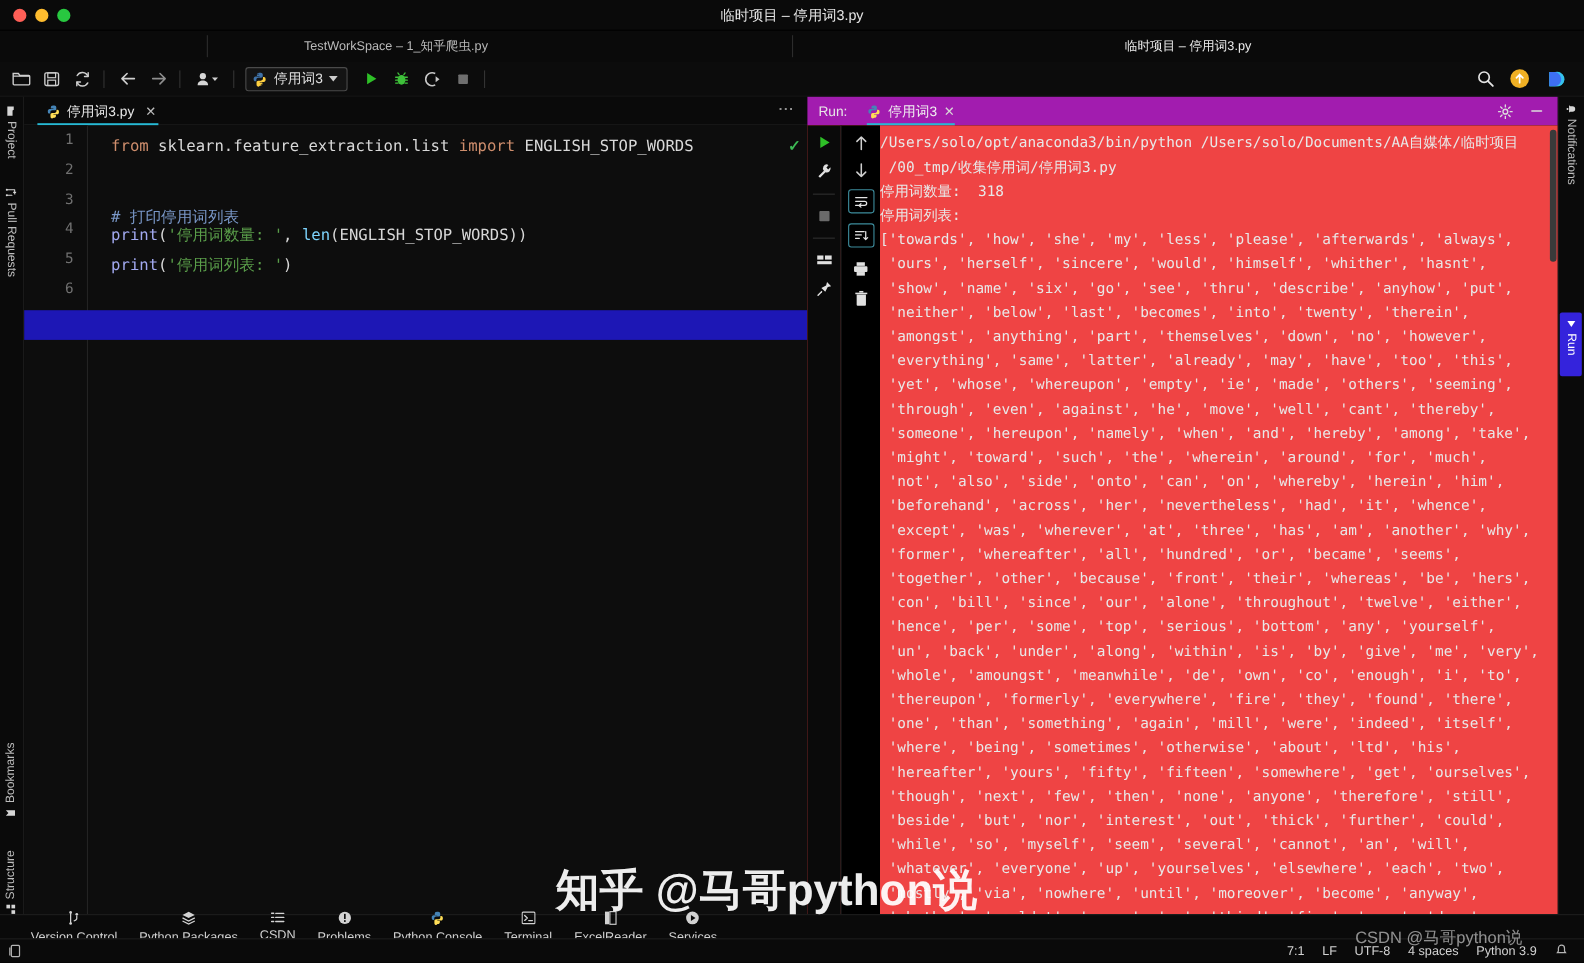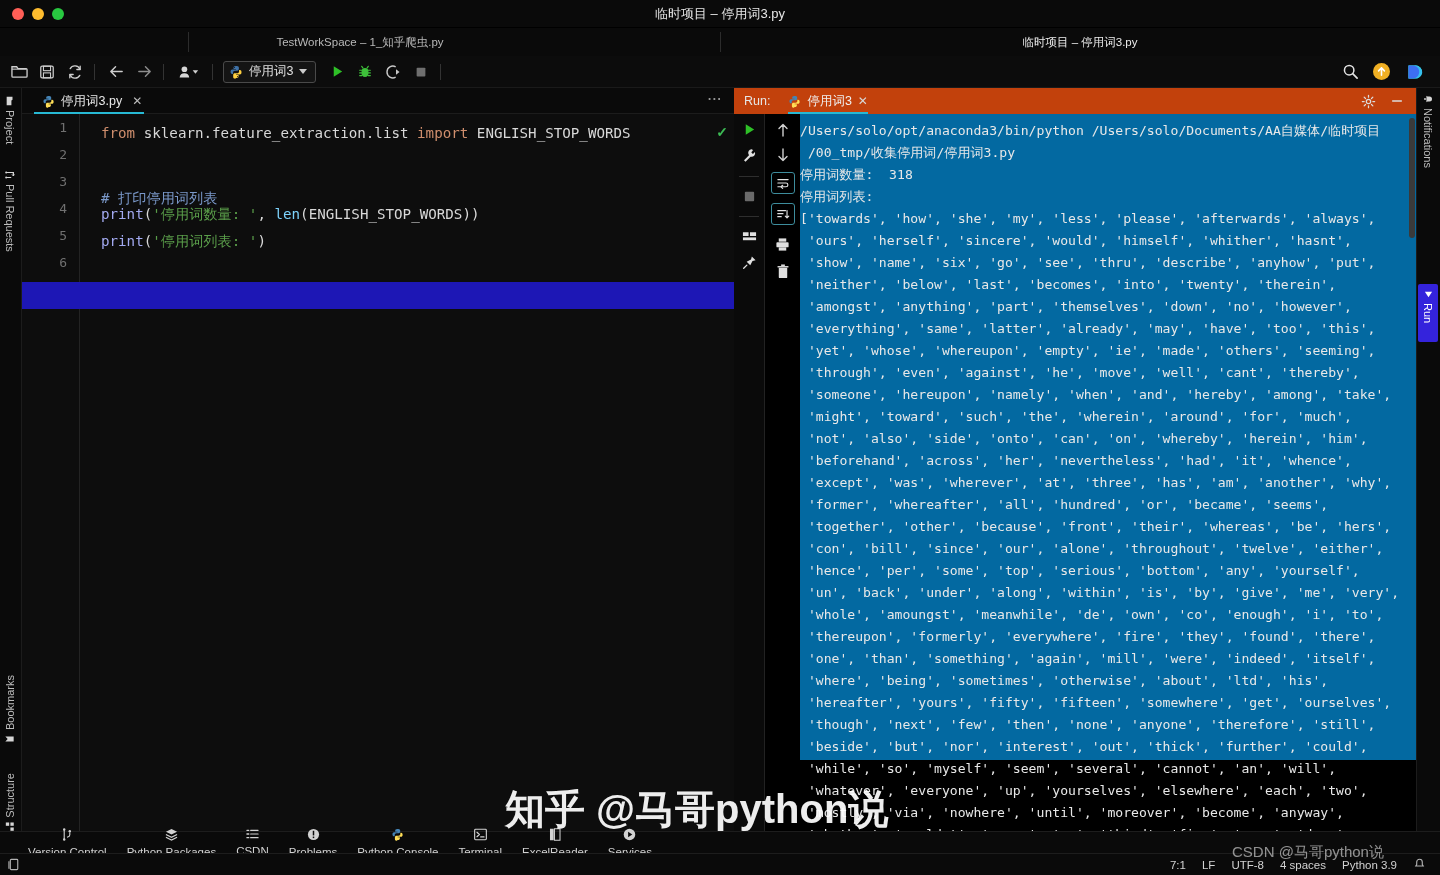--- a/index.html
+++ b/index.html
@@ -140,38 +140,38 @@
     position: absolute; right: 6px; top: 10px; color: #3cba54; font-size: 14px;
     font-weight: bold;
   }
 
   
   .run-pane {
     position: absolute; left: 734px; top: 88px; width: 682px; height: 744px;
     background: #000;
   }
   .run-header {
-    position: relative; height: 26px; background: #c2410c;
+    position: relative; height: 26px; background: #a21caf;
     display: flex; align-items: center;
   }
   .run-header .rh-label { font-size: 12.5px; color: #e6e6e6; margin-left: 10px; }
   .run-tab {
     display: flex; align-items: center; gap: 6px; margin-left: 18px;
     height: 26px; position: relative;
   }
   .run-tab .rt-name { font-size: 12.5px; color: #f0f0f0; }
   .run-tab-underline {
     position: absolute; left: 0; bottom: 0; width: 100%; height: 2.5px;
     background: #27b9d4;
   }
   .run-header-right {
     margin-left: auto; display: flex; align-items: center; gap: 14px;
     padding-right: 12px; color: #dcdcdc;
   }
-  .run-body { position: relative; height: 646px; background: #0369a1; }
+  .run-body { position: relative; height: 718px; background: #ef4444; }
   .run-gutter {
     position: absolute; left: 0; top: 0; width: 30px; height: 718px;
     background: #0a0a0a; display: flex; flex-direction: column;
     align-items: center; padding-top: 8px; gap: 11px;
   }
   .run-gutter2 {
     position: absolute; left: 30px; top: 0; width: 36px; height: 718px;
     background: #000; border-left: 1px solid #222;
     display: flex; flex-direction: column; align-items: center;
     padding-top: 8px; gap: 9px;

